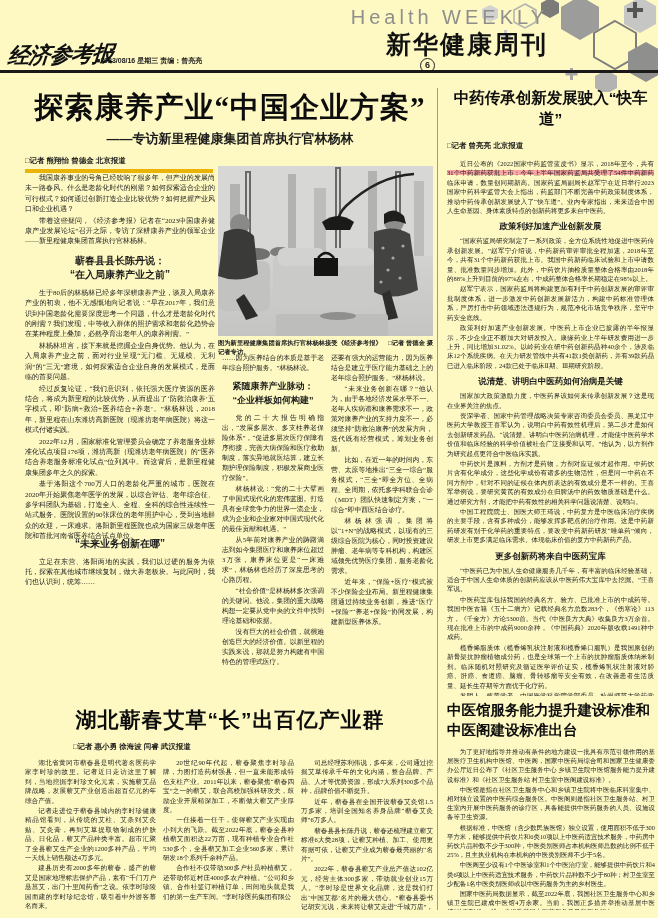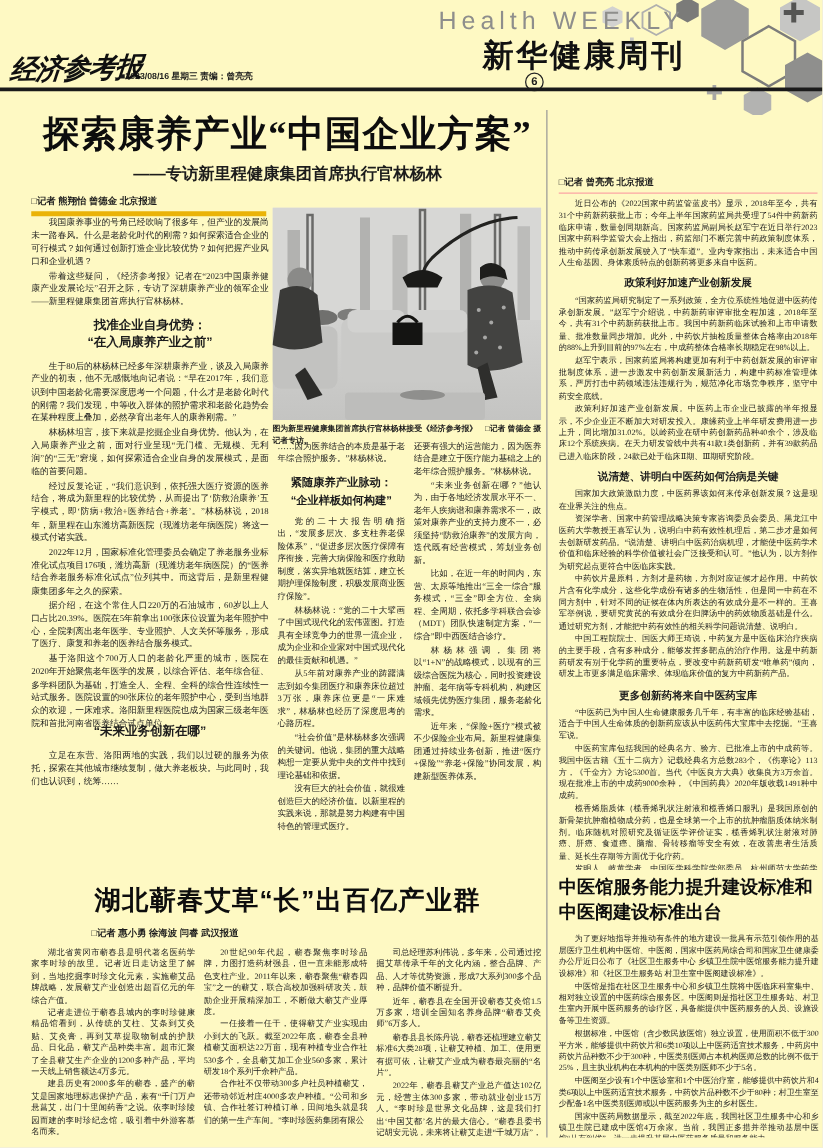--- a/index.html
+++ b/index.html
@@ -43,21 +43,21 @@
   .a2-byline{left:25px;top:742px;width:410px;font-size:7.5px;font-weight:bold;
         font-family:"Liberation Sans",sans-serif;padding-left:48px;}
   .a2col{top:758px;width:131px;height:153px;overflow:hidden;}
   .a2col .p{font-size:6.6px;line-height:9.4px;}
   
   .t-title{left:447px;top:88px;width:207px;text-align:center;font-size:15.5px;font-weight:900;
         font-family:"Liberation Sans",sans-serif;color:#0d0d0d;}
   .t-sub{left:447px;top:116px;width:207px;text-align:center;font-size:10.5px;
         font-family:"Liberation Sans",sans-serif;color:#2a2a2a;}
   .t-byline{left:447px;top:141px;width:207px;font-size:7.5px;font-weight:bold;
-        font-family:"Liberation Sans",sans-serif;border-bottom:1px solid #fca5a5;padding-bottom:3px;}
+        font-family:"Liberation Sans",sans-serif;border-bottom:5px solid #fca5a5;padding-bottom:19px;}
   .t-body{left:447px;top:159px;width:207px;height:537px;overflow:hidden;}
   .t-body .p{font-size:6.5px;line-height:9.4px;}
   .t-body .sech{font-size:8.5px;line-height:12px;margin:5px 0 4px 0;}
   .s-title{left:447px;top:700px;width:209px;font-size:14.5px;font-weight:900;line-height:1.4;
         font-family:"Liberation Sans",sans-serif;color:#0d0d0d;}
   .s-body{left:447px;top:747px;width:208px;height:163px;overflow:hidden;}
   .s-body .p{font-size:6.4px;line-height:9.2px;}
 </style>
 </head>
 <body>
@@ -88,27 +88,26 @@
   <div class="abs toprule"></div>
   <div class="abs vrule"></div>
 
   <div class="abs lead-title">探索康养产业“中国企业方案”</div>
   <div class="abs lead-sub">——专访新里程健康集团首席执行官林杨林</div>
   <div class="abs lead-byline">□记者 熊翔怡 曾德金 北京报道</div>
 
   <div class="abs col1">
     <div class="p">我国康养事业的号角已经吹响了很多年，但产业的发展尚未一路春风。什么是老龄化时代的刚需？如何探索适合企业的可行模式？如何通过创新打造企业比较优势？如何把握产业风口和企业机遇？</div>
     <div class="p">带着这些疑问，《经济参考报》记者在“2023中国康养健康产业发展论坛”召开之际，专访了深耕康养产业的领军企业——新里程健康集团首席执行官林杨林。</div>
-    <div class="sech">找准企业自身优势：</div>
+    <div class="sech">蕲春县县长陈丹说：</div>
     <div class="sech" style="margin-top:-6px">“在入局康养产业之前”</div>
     <div class="p">生于80后的林杨林已经多年深耕康养产业，谈及入局康养产业的初衷，他不无感慨地向记者说：“早在2017年，我们意识到中国老龄化需要深度思考一个问题，什么才是老龄化时代的刚需？我们发现，中等收入群体的照护需求和老龄化趋势会在某种程度上叠加，必然孕育出老年人的康养刚需。”</div>
     <div class="p">林杨林坦言，接下来就是挖掘企业自身优势。他认为，在入局康养产业之前，面对行业呈现“无门槛、无规模、无利润”的“三无”窘境，如何探索适合企业自身的发展模式，是面临的首要问题。</div>
     <div class="p">经过反复论证，“我们意识到，依托强大医疗资源的医养结合，将成为新里程的比较优势，从而提出了‘防救治康养’五字模式，即‘防病+救治+医养结合+养老’。”林杨林说，2018年，新里程在山东潍坊高新医院（现潍坊老年病医院）将这一模式付诸实践。</div>
     <div class="p">2022年12月，国家标准化管理委员会确定了养老服务业标准化试点项目176项，潍坊高新（现潍坊老年病医院）的“医养结合养老服务标准化试点”位列其中。而这背后，是新里程健康集团多年之久的探索。</div>
-    <div class="p">据介绍，在这个常住人口220万的石油城市，60岁以上人口占比20.39%。医院在5年前拿出100张床位设置为老年照护中心，全院剥离出老年医学、专业照护、人文关怀等服务，形成了医疗、康复和养老的医养结合服务模式。</div>
     <div class="p">基于洛阳这个700万人口的老龄化严重的城市，医院在2020年开始聚焦老年医学的发展，以综合评估、老年综合征、多学科团队为基础，打造全人、全程、全科的综合性连续性一站式服务。医院设置的90张床位的老年照护中心，受到当地群众的欢迎，一床难求。洛阳新里程医院也成为国家三级老年医院和首批河南省医养结合试点单位。</div>
     <div class="sech" style="margin-top:-6px">“未来业务创新在哪”</div>
     <div class="p">立足在东营、洛阳两地的实践，我们以过硬的服务为依托，探索在其他城市继续复制，做大养老板块。与此同时，我们也认识到，统筹……</div>
   </div>
 
   <svg class="abs photo" viewBox="0 0 215 170">
     <defs>
       <linearGradient id="bg" x1="0" y1="0" x2="0" y2="1">
         <stop offset="0" stop-color="#e2e2e0"></stop>
           <stop offset="1" stop-color="#c4c4c2"></stop>
@@ -186,20 +185,21 @@
     <div class="p">一任接着一任干，使得蕲艾产业实现由小到大的飞跃。截至2022年底，蕲春全县种植蕲艾面积达22万亩，现有种植专业合作社530多个，全县蕲艾加工企业560多家，累计研发18个系列千余种产品。</div>
     <div class="p">合作社不仅带动300多户社员种植蕲艾，还带动邻近村庄4000多农户种植。“公司和乡镇、合作社签订种植订单，田间地头就是我们的第一生产车间。”李时珍医药集团有限公</div>
   </div>
   <div class="abs a2col" style="left:301px;width:132px">
     <div class="p">司总经理苏利伟说，多年来，公司通过挖掘艾草传承千年的文化内涵，整合品牌、产品、人才等优势资源，形成7大系列300多个品种，品牌价值不断提升。</div>
     <div class="p">近年，蕲春县在全国开设蕲春艾灸馆1.5万多家，培训全国知名养身品牌“蕲春艾灸师”6万多人。</div>
     <div class="p">蕲春县县长陈丹说，蕲春还梳理建立蕲艾标准6大类28项，让蕲艾种植、加工、使用更有据可依，让蕲艾产业成为蕲春最亮丽的“名片”。</div>
     <div class="p">2022年，蕲春县蕲艾产业总产值达102亿元，经营主体300多家，带动就业创业15万人。“李时珍是世界文化品牌，这是我们打出‘中国艾都’名片的最大信心。”蕲春县委书记胡安元说，未来将让蕲艾走进“千城万店”，走进千家万户。</div>
   </div>
 
+  <div class="abs t-title">中药传承创新发展驶入“快车道”</div>
   <div class="abs t-byline">□记者 曾亮亮 北京报道</div>
   <div class="abs t-body">
     <div class="p">近日公布的《2022国家中药监管蓝皮书》显示，2018年至今，共有31个中药新药获批上市；今年上半年国家药监局共受理了54件中药新药临床申请，数量创同期新高。国家药监局副局长赵军宁在近日举行2023国家中药科学监管大会上指出，药监部门不断完善中药政策制度体系，推动中药传承创新发展驶入了“快车道”。业内专家指出，未来适合中国人生命基因、身体素质特点的创新药将更多来自中医药。</div>
     <div class="sech">政策利好加速产业创新发展</div>
     <div class="p">“国家药监局研究制定了一系列政策，全方位系统性地促进中医药传承创新发展。”赵军宁介绍说，中药新药审评审批全程加速，2018年至今，共有31个中药新药获批上市。我国中药新药临床试验和上市申请数量、批准数量同步增加。此外，中药饮片抽检质量整体合格率由2018年的88%上升到目前的97%左右，中成药整体合格率长期稳定在98%以上。</div>
     <div class="p">赵军宁表示，国家药监局将构建更加有利于中药创新发展的审评审批制度体系，进一步激发中药创新发展新活力，构建中药标准管理体系，严厉打击中药领域违法违规行为，规范净化市场竞争秩序，坚守中药安全底线。</div>
     <div class="p">政策利好加速产业创新发展。中医药上市企业已披露的半年报显示，不少企业正不断加大对研发投入。康缘药业上半年研发费用进一步上升，同比增加31.02%。以岭药业在研中药创新药品种40余个，涉及临床12个系统疾病。在天力研发管线中共有41款1类创新药，并有39款药品已进入临床阶段，24款已处于临床Ⅱ期、Ⅲ期研究阶段。</div>
     <div class="sech">说清楚、讲明白中医药如何治病是关键</div>
     <div class="p">国家加大政策激励力度，中医药界该如何来传承创新发展？这是现在业界关注的焦点。</div>
     <div class="p">资深学者、国家中药管理战略决策专家咨询委员会委员、黑龙江中医药大学教授王喜军认为，说明白中药有效性机理后，第二步才是如何去创新研发药品。“说清楚、讲明白中医药治病机理，才能使中医药学术价值和临床经验的科学价值被社会广泛接受和认可。”他认为，以方剂作为研究起点更符合中医临床实践。</div>

